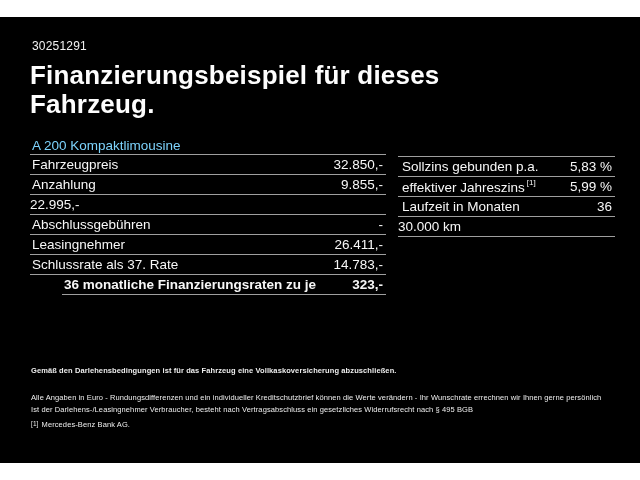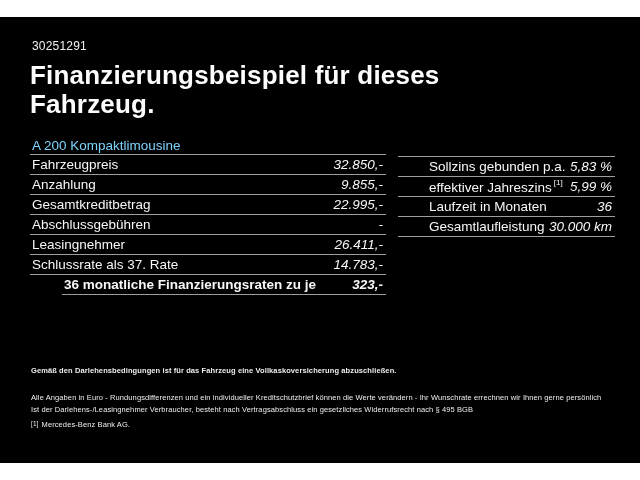--- a/index.html
+++ b/index.html
@@ -32,27 +32,27 @@
   .subtitle{
     height:17px;font-size:13.5px;line-height:16px;padding-left:2px;
     border-bottom:1px solid var(--divider);color:#7dd3fc;
   }
   .row{
     display:flex;justify-content:space-between;align-items:center;
     height:20px;border-bottom:1px solid var(--divider);
     font-size:13.5px;color:#f7f7f7;
   }
   .row .lbl{padding-left:2px;white-space:nowrap;}
-  .row .val{padding-right:3px;white-space:nowrap;text-align:right;font-style:italic;}
+  .row .val{padding-right:3px;white-space:nowrap;text-align:right;}
   .row.bold{font-weight:700;margin-left:32px;}
   .right-table{
     position:absolute;left:398px;top:139px;width:217px;
     border-top:1px solid var(--divider);
   }
-  .right-table .row .lbl{padding-left:4px;margin-left:27px;}
+  .right-table .row .lbl{padding-left:4px;}
   sup.marker{
     font-size:8px;position:relative;top:-1px;margin-left:2px;letter-spacing:0;
   }
   .footer{
     position:absolute;left:31px;top:348px;width:588px;
     font-size:7.5px;line-height:12px;color:#ededed;letter-spacing:0.1px;
   }
   .footer .f-bold{font-weight:700;margin-bottom:15px;}
   .footer .f-note{margin-top:2.5px;}
   .footer .fn-marker{font-size:6.5px;position:relative;top:-1px;margin-right:3px;}
@@ -75,21 +75,20 @@
 
       <div class="row">
         <span class="lbl">Fahrzeugpreis</span>
         <span class="val">32.850,-</span>
       </div>
       <div class="row">
         <span class="lbl">Anzahlung</span>
         <span class="val">9.855,-</span>
       </div>
       <div class="row">
-        <span class="lbl">Gesamtkreditbetrag</span>
         <span class="val">22.995,-</span>
       </div>
       <div class="row">
         <span class="lbl">Abschlussgebühren</span>
         <span class="val">-</span>
       </div>
       <div class="row">
         <span class="lbl">Leasingnehmer</span>
         <span class="val">26.411,-</span>
       </div>
@@ -110,21 +109,20 @@
       </div>
       <div class="row">
         <span class="lbl"><span>effektiver Jahreszins</span><sup class="marker">[1]</sup></span>
         <span class="val">5,99 %</span>
       </div>
       <div class="row">
         <span class="lbl">Laufzeit in Monaten</span>
         <span class="val">36</span>
       </div>
       <div class="row">
-        <span class="lbl">Gesamtlaufleistung</span>
         <span class="val">30.000 km</span>
       </div>
     </div>
 
     <div class="footer">
       <div class="f-bold">Gemäß den Darlehensbedingungen ist für das Fahrzeug eine Vollkaskoversicherung abzuschließen.</div>
       <div>Alle Angaben in Euro - Rundungsdifferenzen und ein individueller Kreditschutzbrief können die Werte verändern - Ihr Wunschrate errechnen wir Ihnen gerne persönlich</div>
       <div>Ist der Darlehens-/Leasingnehmer Verbraucher, besteht nach Vertragsabschluss ein gesetzliches Widerrufsrecht nach § 495 BGB</div>
       <div class="f-note">
         <span class="fn-marker">[1]</span><span>Mercedes-Benz Bank AG.</span>

